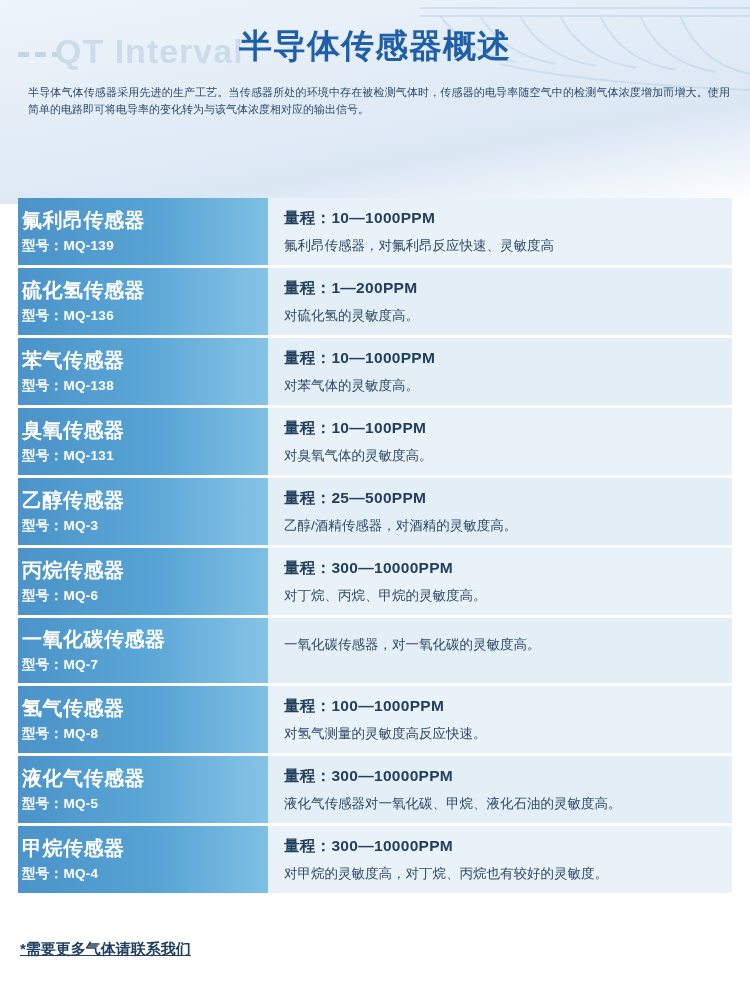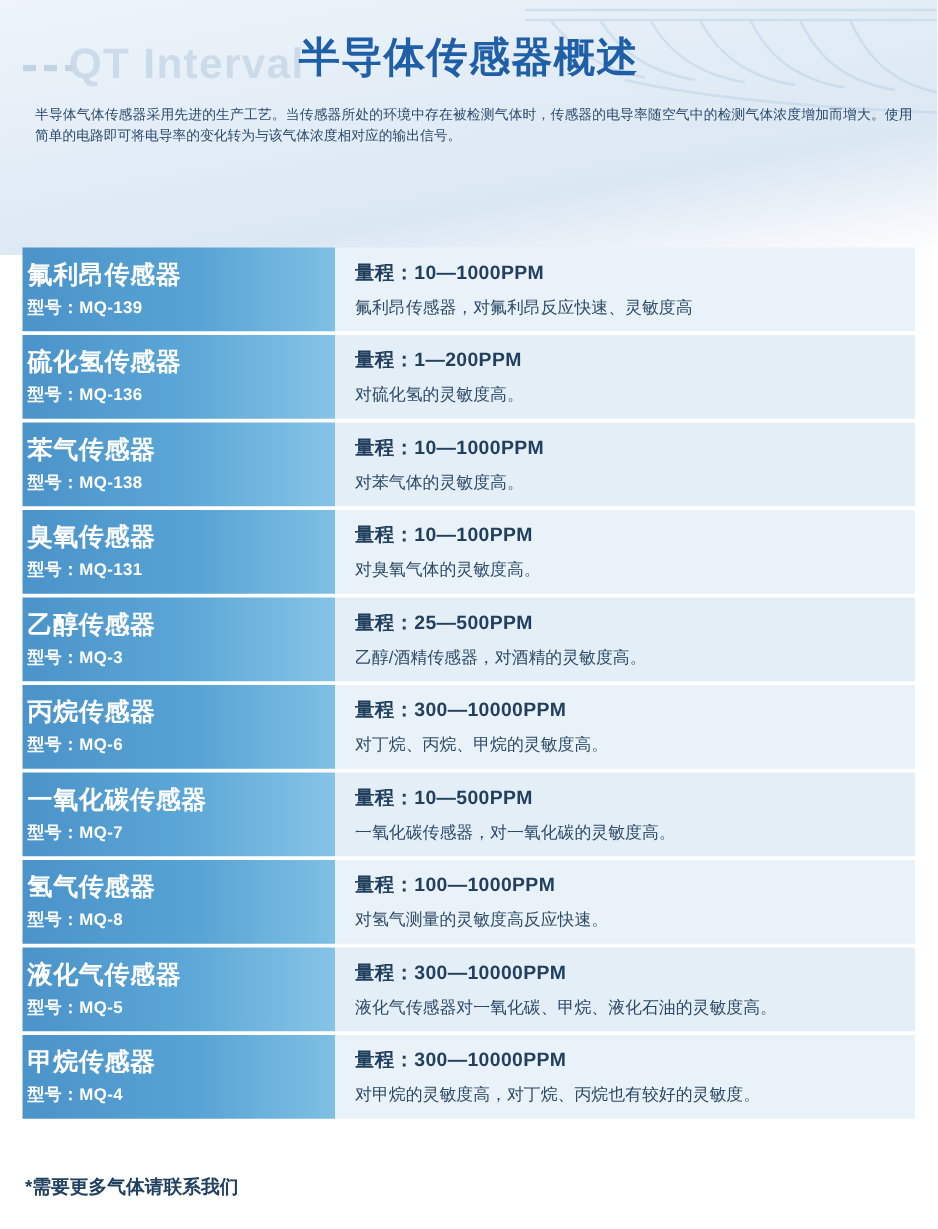--- a/index.html
+++ b/index.html
@@ -134,20 +134,21 @@
     line-height: 19px;
   }
 
   .footnote {
     position: absolute;
     left: 20px;
     bottom: 24px;
     font-size: 15px;
     font-weight: bold;
     color: #21405f;
+    text-decoration: underline;
   }
 </style>
 </head>
 <body>
 
 <div class="banner">
   <svg class="banner-deco" viewBox="0 0 330 95" preserveAspectRatio="none">
     <g fill="none" stroke="#bcd3e8" stroke-width="2">
       <path d="M0 8 H330"></path>
       <path d="M0 16 H330"></path>
@@ -227,21 +228,20 @@
         <div class="range">量程：300—10000PPM</div>
         <div class="note">对丁烷、丙烷、甲烷的灵敏度高。</div>
       </div>
     </div>
     <div class="row">
       <div class="cell-name alt">
         <div class="nm">一氧化碳传感器</div>
         <div class="mdl">型号：MQ-7</div>
       </div>
       <div class="cell-info alt">
-        <div class="range">量程：10—500PPM</div>
         <div class="note">一氧化碳传感器，对一氧化碳的灵敏度高。</div>
       </div>
     </div>
     <div class="row">
       <div class="cell-name">
         <div class="nm">氢气传感器</div>
         <div class="mdl">型号：MQ-8</div>
       </div>
       <div class="cell-info">
         <div class="range">量程：100—1000PPM</div>

